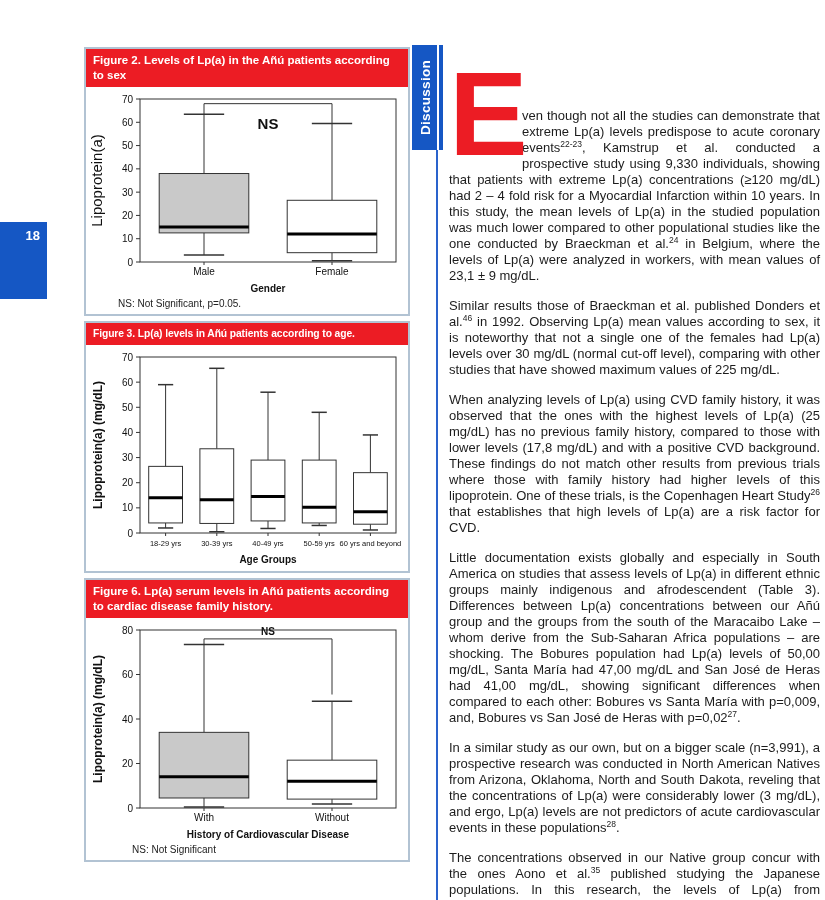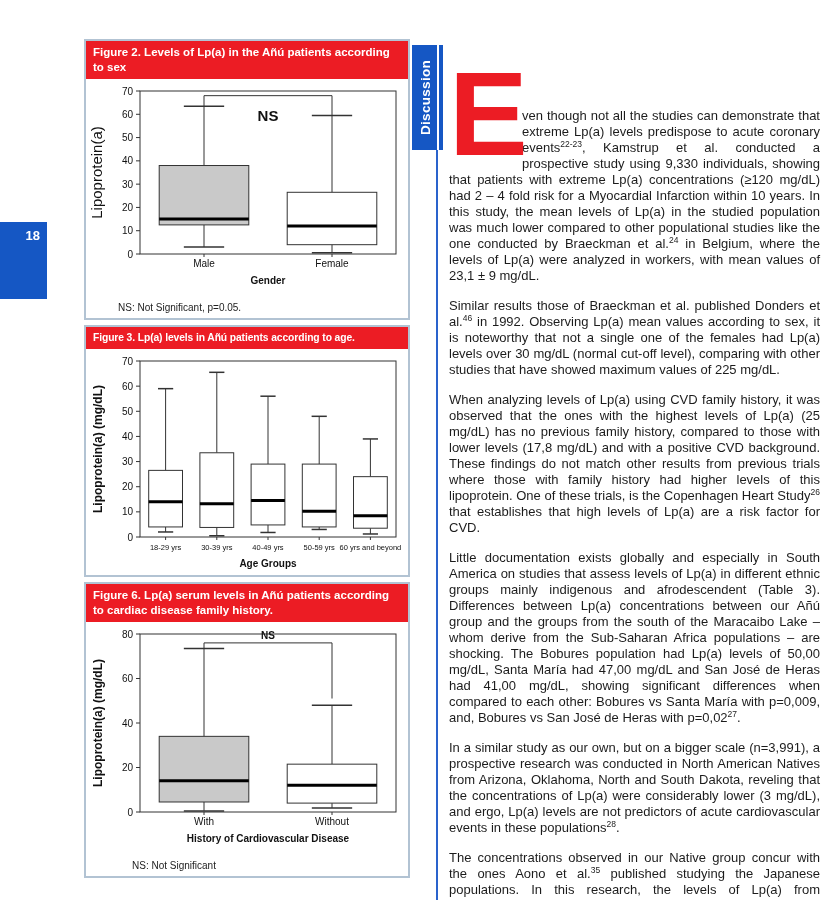--- a/index.html
+++ b/index.html
@@ -20,32 +20,32 @@
 
   
   .page-num-box{
     position:absolute;left:0;top:222px;width:47px;height:77px;
     background:var(--blue);
     color:#fff;font-weight:bold;font-size:13px;
     text-align:right;padding:6px 7px 0 6px;
   }
 
   
-  .figures-col{position:absolute;left:84px;top:39px;width:326px;}
+  .figures-col{position:absolute;left:84px;top:47px;width:326px;}
   .panel{
     border:2px solid var(--panel-border);
     background:#fff;margin-bottom:5px;
   }
   .panel-title{
     background:var(--red);color:#fff;font-weight:bold;
     padding:4px 7px;line-height:1.32;font-size:11.5px;
   }
   .panel-title.one-line{font-size:10.3px;letter-spacing:-0.1px;white-space:nowrap;overflow:hidden;}
   .panel svg{display:block;margin:4px auto 0;}
-  .footnote{font-size:10px;color:#222;margin:14px 0 5px 32px;}
+  .footnote{font-size:10px;color:#222;margin:2px 0 5px 32px;}
 
   
   .divider{
     position:absolute;left:436px;top:45px;width:2px;height:855px;
     background:#2a63cc;
   }
   .discussion-tab{
     position:absolute;left:412px;top:45px;width:31px;height:105px;
     background:var(--blue);
   }

